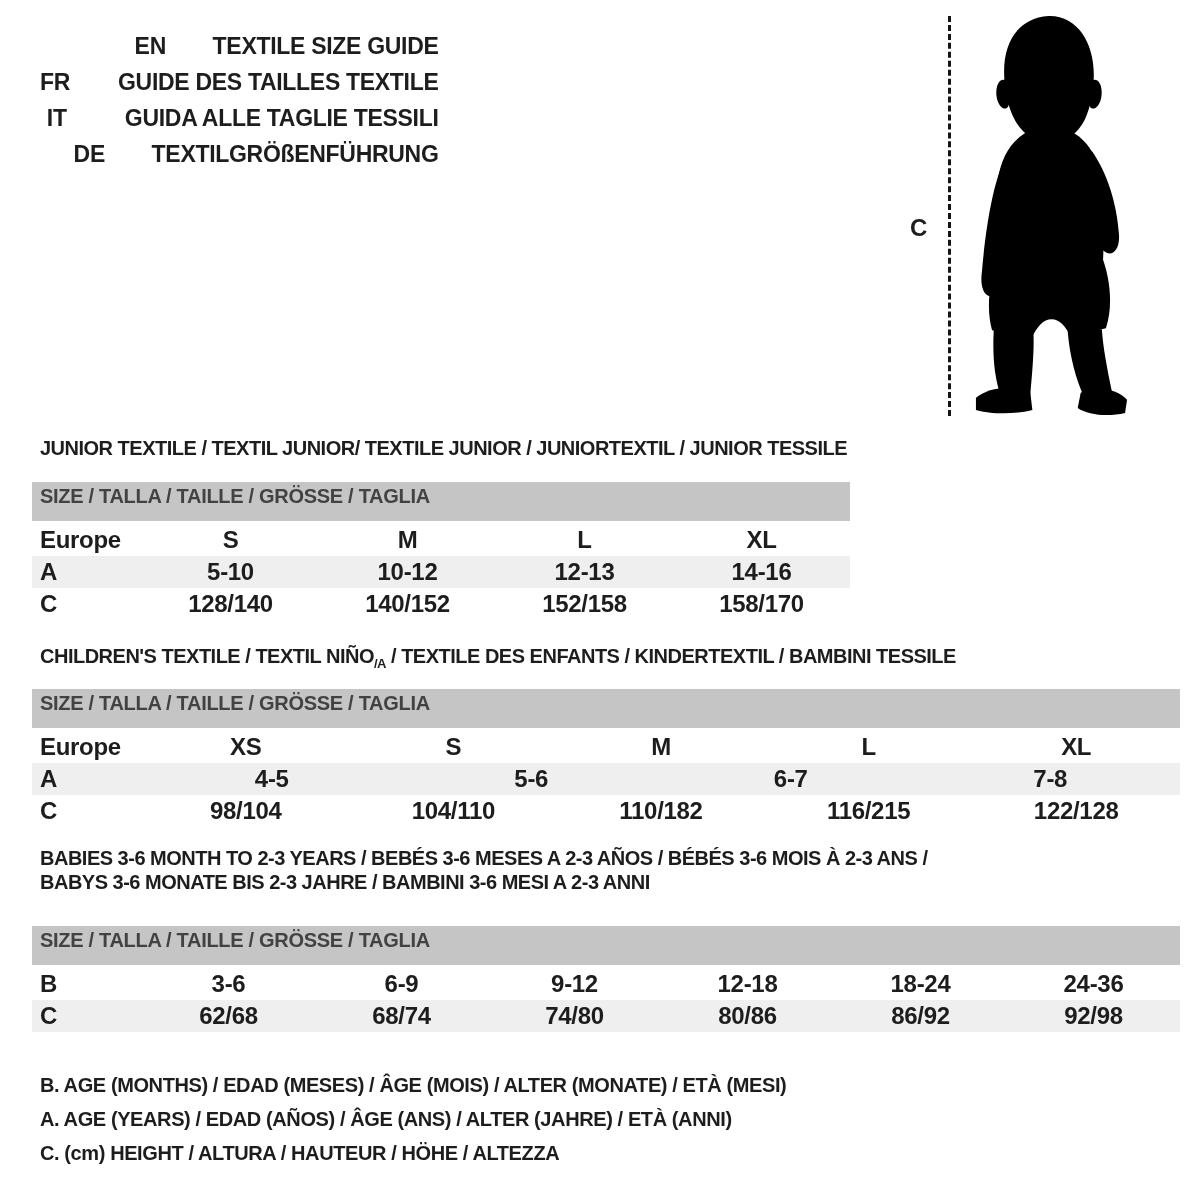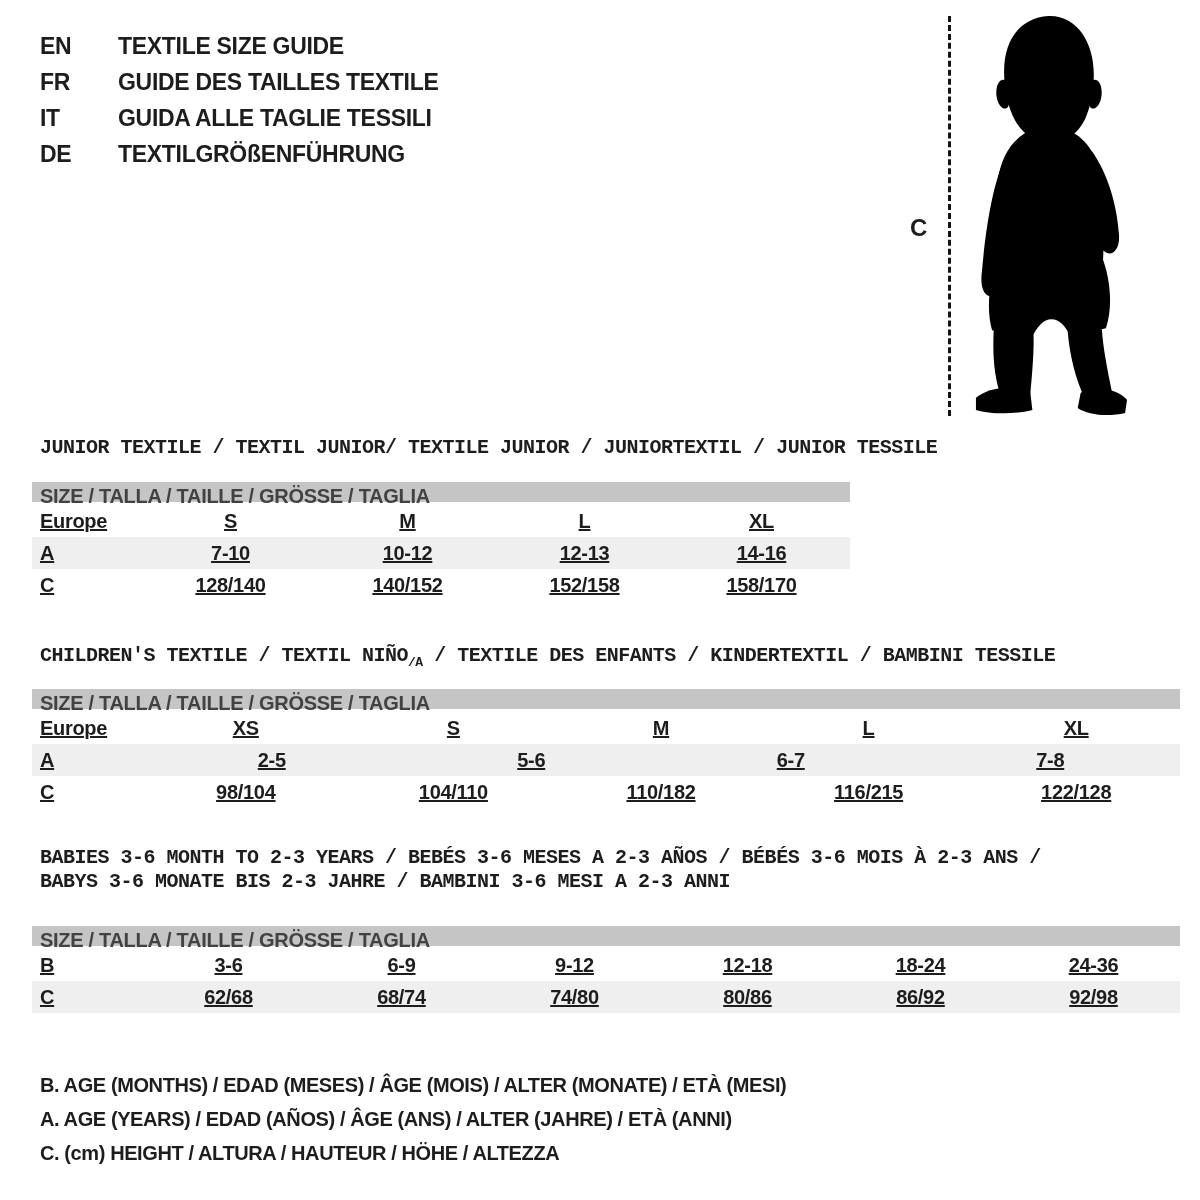--- a/index.html
+++ b/index.html
@@ -8,45 +8,45 @@
     position:relative;
     font-family:"Liberation Sans","DejaVu Sans",sans-serif;
     font-weight:bold;
     color:#1d1d1d;
     letter-spacing:-0.3px;
     overflow:hidden;
   }
 
   
   .lang-list { position:absolute; left:40px; top:28px; }
-  .lang-row { display:flex; font-size:23px; line-height:36px; }
+  .lang-row { display:flex; font-size:23px; line-height:36px;justify-content:flex-end; }
   .lang-code { width:78px; }
 
   
   .figure-line {
     position:absolute; left:948px; top:16px; height:400px; width:0;
     border-left:3px dashed #141414;
   }
   .figure-c { position:absolute; left:910px; top:214px; font-size:24px; }
   .silhouette { position:absolute; left:962px; top:12px; }
 
   
   .section-heading {
     position:absolute; left:40px; font-size:20px; letter-spacing:-0.5px;
-    white-space:nowrap; line-height:24px;font-family:Liberation Mono, monospace;
+    white-space:nowrap; line-height:24px;
   }
   .section-heading .sub { font-size:13px; vertical-align:sub; }
 
   
   .size-table { position:absolute; left:32px; }
   .table-header {
-    height:20px; line-height:29px; background:#c5c5c5; color:#424242;
+    height:39px; line-height:29px; background:#c5c5c5; color:#424242;
     font-size:20px; padding-left:8px; margin-bottom:3px;
   }
-  .trow { display:flex; height:32px; line-height:32px; font-size:20px;text-decoration:underline; }
+  .trow { display:flex; height:32px; line-height:32px; font-size:24px; }
   .trow.shaded { background:#efefef; }
   .tlabel { width:110px; padding-left:8px; }
   .tcell { flex:1; text-align:center; }
 
   
   .legend { position:absolute; left:40px; top:1068px; font-size:20px; line-height:34px; letter-spacing:-0.4px; }
 </style>
 </head>
 <body>
 
@@ -112,21 +112,21 @@
     <div class="table-header">SIZE / TALLA / TAILLE / GRÖSSE / TAGLIA</div>
     <div class="trow">
       <div class="tlabel">Europe</div>
       <div class="tcell">S</div>
       <div class="tcell">M</div>
       <div class="tcell">L</div>
       <div class="tcell">XL</div>
     </div>
     <div class="trow shaded">
       <div class="tlabel">A</div>
-      <div class="tcell">7-10</div>
+      <div class="tcell">5-10</div>
       <div class="tcell">10-12</div>
       <div class="tcell">12-13</div>
       <div class="tcell">14-16</div>
     </div>
     <div class="trow">
       <div class="tlabel">C</div>
       <div class="tcell">128/140</div>
       <div class="tcell">140/152</div>
       <div class="tcell">152/158</div>
       <div class="tcell">158/170</div>
@@ -137,21 +137,21 @@
     <div class="trow">
       <div class="tlabel">Europe</div>
       <div class="tcell">XS</div>
       <div class="tcell">S</div>
       <div class="tcell">M</div>
       <div class="tcell">L</div>
       <div class="tcell">XL</div>
     </div>
     <div class="trow shaded">
       <div class="tlabel">A</div>
-      <div class="tcell">2-5</div>
+      <div class="tcell">4-5</div>
       <div class="tcell">5-6</div>
       <div class="tcell">6-7</div>
       <div class="tcell">7-8</div>
     </div>
     <div class="trow">
       <div class="tlabel">C</div>
       <div class="tcell">98/104</div>
       <div class="tcell">104/110</div>
       <div class="tcell">110/182</div>
       <div class="tcell">116/215</div>

